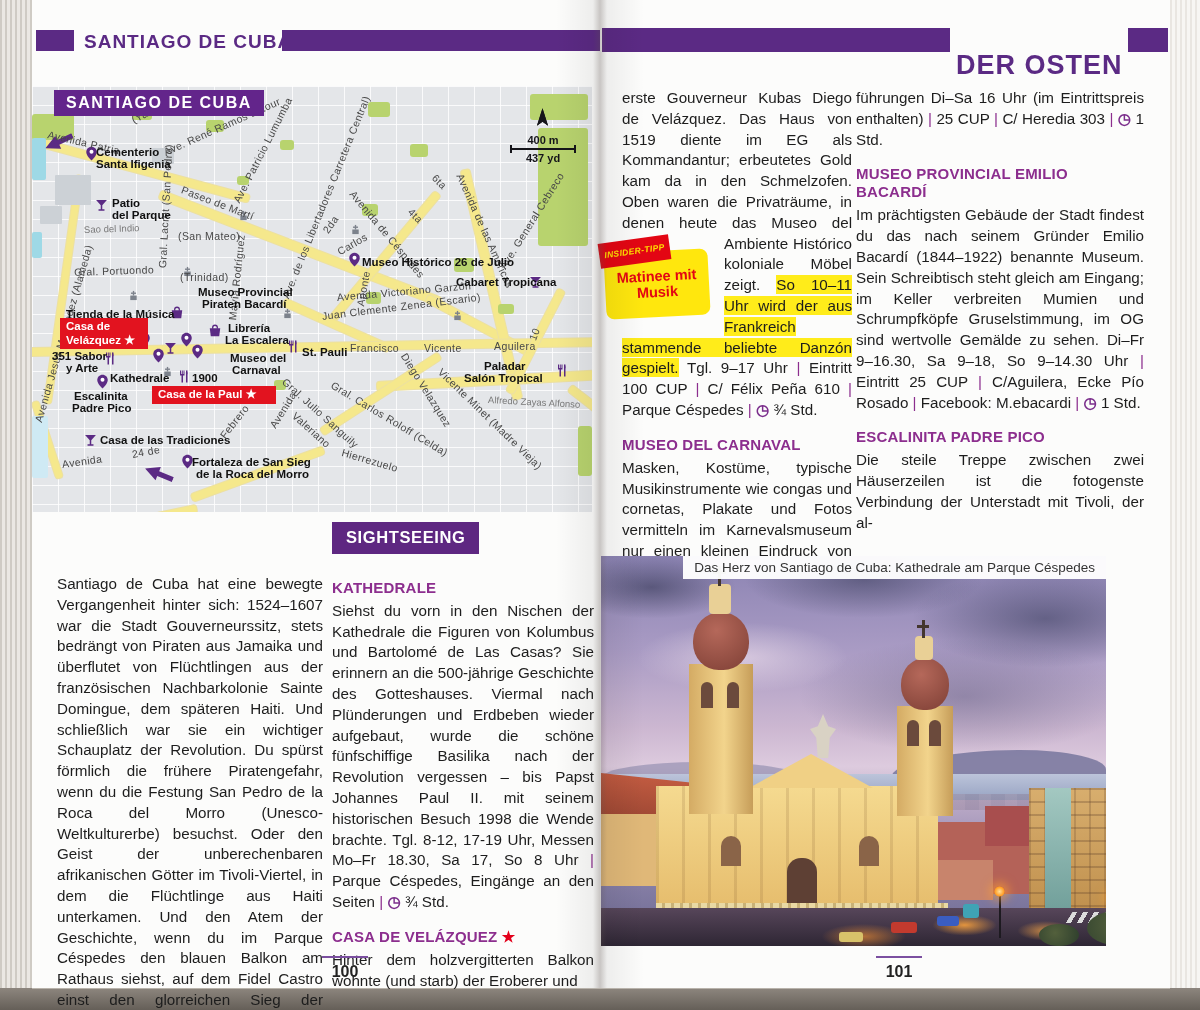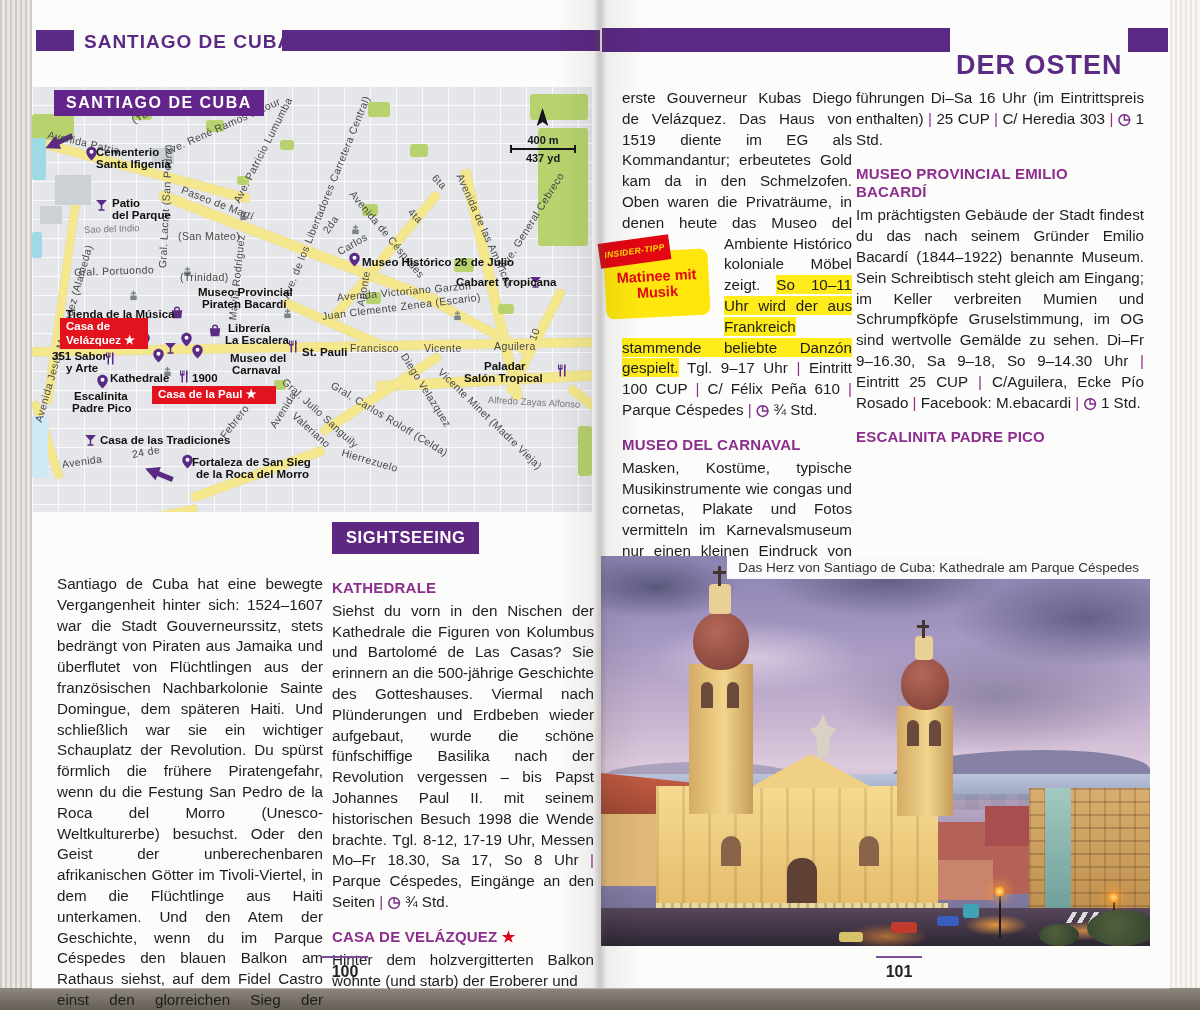--- a/index.html
+++ b/index.html
@@ -68,21 +68,21 @@
   .tip-float{float:left;width:110px;height:78px;margin:5px 9px 3px -17px;position:relative;}
   .tip-bubble{position:absolute;left:0;right:6px;top:12px;bottom:0;background:#ffe70d;border-radius:8px;
     transform:rotate(-3deg);display:flex;align-items:center;justify-content:center;text-align:center;
     color:#e30613;font-weight:bold;font-size:14.5px;line-height:16px;padding:4px;}
   .tip-bubble::after{content:"";position:absolute;right:-9px;bottom:5px;border:9px solid transparent;
     border-left-color:#ffe70d;transform:rotate(-18deg);}
   .tip-tag{position:absolute;top:0;left:-6px;background:#e30613;color:#ffe000;font-size:8.5px;
     font-weight:bold;letter-spacing:.4px;padding:2px 5px;transform:rotate(-8deg);z-index:2;font-style:italic;}
 
   
-  .photo{position:absolute;left:1px;top:556px;width:549px;height:390px;overflow:hidden;
+  .photo{position:absolute;left:1px;top:556px;width:505px;height:390px;overflow:hidden;
     background:
       radial-gradient(120px 45px at 10% 8%,rgba(42,46,74,.55),transparent 70%),
       radial-gradient(170px 55px at 52% 6%,rgba(48,52,80,.5),transparent 70%),
       radial-gradient(190px 70px at 88% 16%,rgba(52,56,88,.55),transparent 70%),
       radial-gradient(150px 50px at 28% 26%,rgba(255,240,246,.5),transparent 70%),
       radial-gradient(230px 80px at 72% 36%,rgba(92,88,124,.45),transparent 72%),
       linear-gradient(180deg,#8b83b2 0%,#a99bc4 24%,#ccb7d1 44%,#ddcbde 54%,#b9a8c6 64%,#8f86ad 78%,#6b6890 100%);}
   .photo div{position:absolute;}
   .ph-caption{right:0;top:0;background:rgba(255,255,255,.96);padding:4px 11px;font-size:13.5px;color:#333;z-index:9;}
   .ph-sea{left:0;right:0;top:218px;height:26px;background:linear-gradient(180deg,#bcc4da,#97a3c2);}
@@ -419,20 +419,21 @@
           </span><span class="it ">Histórico</span><span> koloniale Möbel zeigt. </span><span class="hl ">So 10–11 Uhr wird der aus Frankreich stammende beliebte Danzón gespielt.</span><span> </span><span class="it ">Tgl. 9–17 Uhr </span><span class="it  pipe">|</span><span class="it "> Eintritt 100 CUP </span><span class="it  pipe">|</span><span class="it "> C/ Félix Peña 610 </span><span class="it  pipe">|</span><span class="it "> Parque Céspedes </span><span class="it  pipe">|</span><span class="it "> </span><span class="clock">◷</span><span class="it "> ¾ Std.</span></p>
       <h3 class="subhead">MUSEO DEL CARNAVAL</h3>
       <p><span>Masken, Kostüme, typische Musikinstrumente wie </span><span class="it ">congas</span><span> und </span><span class="it ">cornetas</span><span>, Plakate und Fotos vermitteln im Karnevalsmuseum nur einen kleinen Eindruck von dem mächtig ausgelassenen Karneval in Santiago (letzte Juliwoche). </span><span class="it ">Di–So 9-17 Uhr, Folklorevor-</span></p>
     </div>
 
     <div class="col" style="left:256px;top:88px;width:288px;">
       <p><span class="it ">führungen Di–Sa 16 Uhr (im Eintrittspreis enthalten) </span><span class="it  pipe">|</span><span class="it "> 25 CUP </span><span class="it  pipe">|</span><span class="it "> C/ Heredia 303 </span><span class="it  pipe">|</span><span class="it "> </span><span class="clock">◷</span><span class="it "> 1 Std.</span></p>
       <h3 class="subhead" style="max-width:250px;">MUSEO PROVINCIAL EMILIO BACARDÍ</h3>
       <p><span>Im prächtigsten Gebäude der Stadt findest du das nach seinem Gründer Emilio Bacardí (1844–1922) benannte Museum. Sein Schreibtisch steht gleich am Eingang; im Keller verbreiten Mumien und Schrumpfköpfe Gruselstimmung, im OG sind wertvolle Gemälde zu sehen. </span><span class="it ">Di–Fr 9–16.30, Sa 9–18, So 9–14.30 Uhr </span><span class="it  pipe">|</span><span class="it "> Eintritt 25 CUP </span><span class="it  pipe">|</span><span class="it "> C/Aguilera, Ecke Pío Rosado </span><span class="it  pipe">|</span><span class="it "> Facebook: M.ebacardi </span><span class="it  pipe">|</span><span class="it "> </span><span class="clock">◷</span><span class="it "> 1 Std.</span></p>
       <h3 class="subhead">ESCALINITA PADRE PICO</h3>
+      <p><span>Die steile Treppe zwischen zwei Häuserzeilen ist die fotogenste Verbindung der Unterstadt mit </span><span class="it ">Tivoli</span><span>, der al-</span></p>
     </div>
 
     <div class="photo">
       <div class="ph-mtn"></div>
       <div class="ph-mtn2"></div>
       <div class="ph-sea"></div>
       <div class="ph-city"></div>
       <div class="ph-roofL"></div>
       <div class="ph-bldL"></div>
       <div class="ph-pink1"></div>

